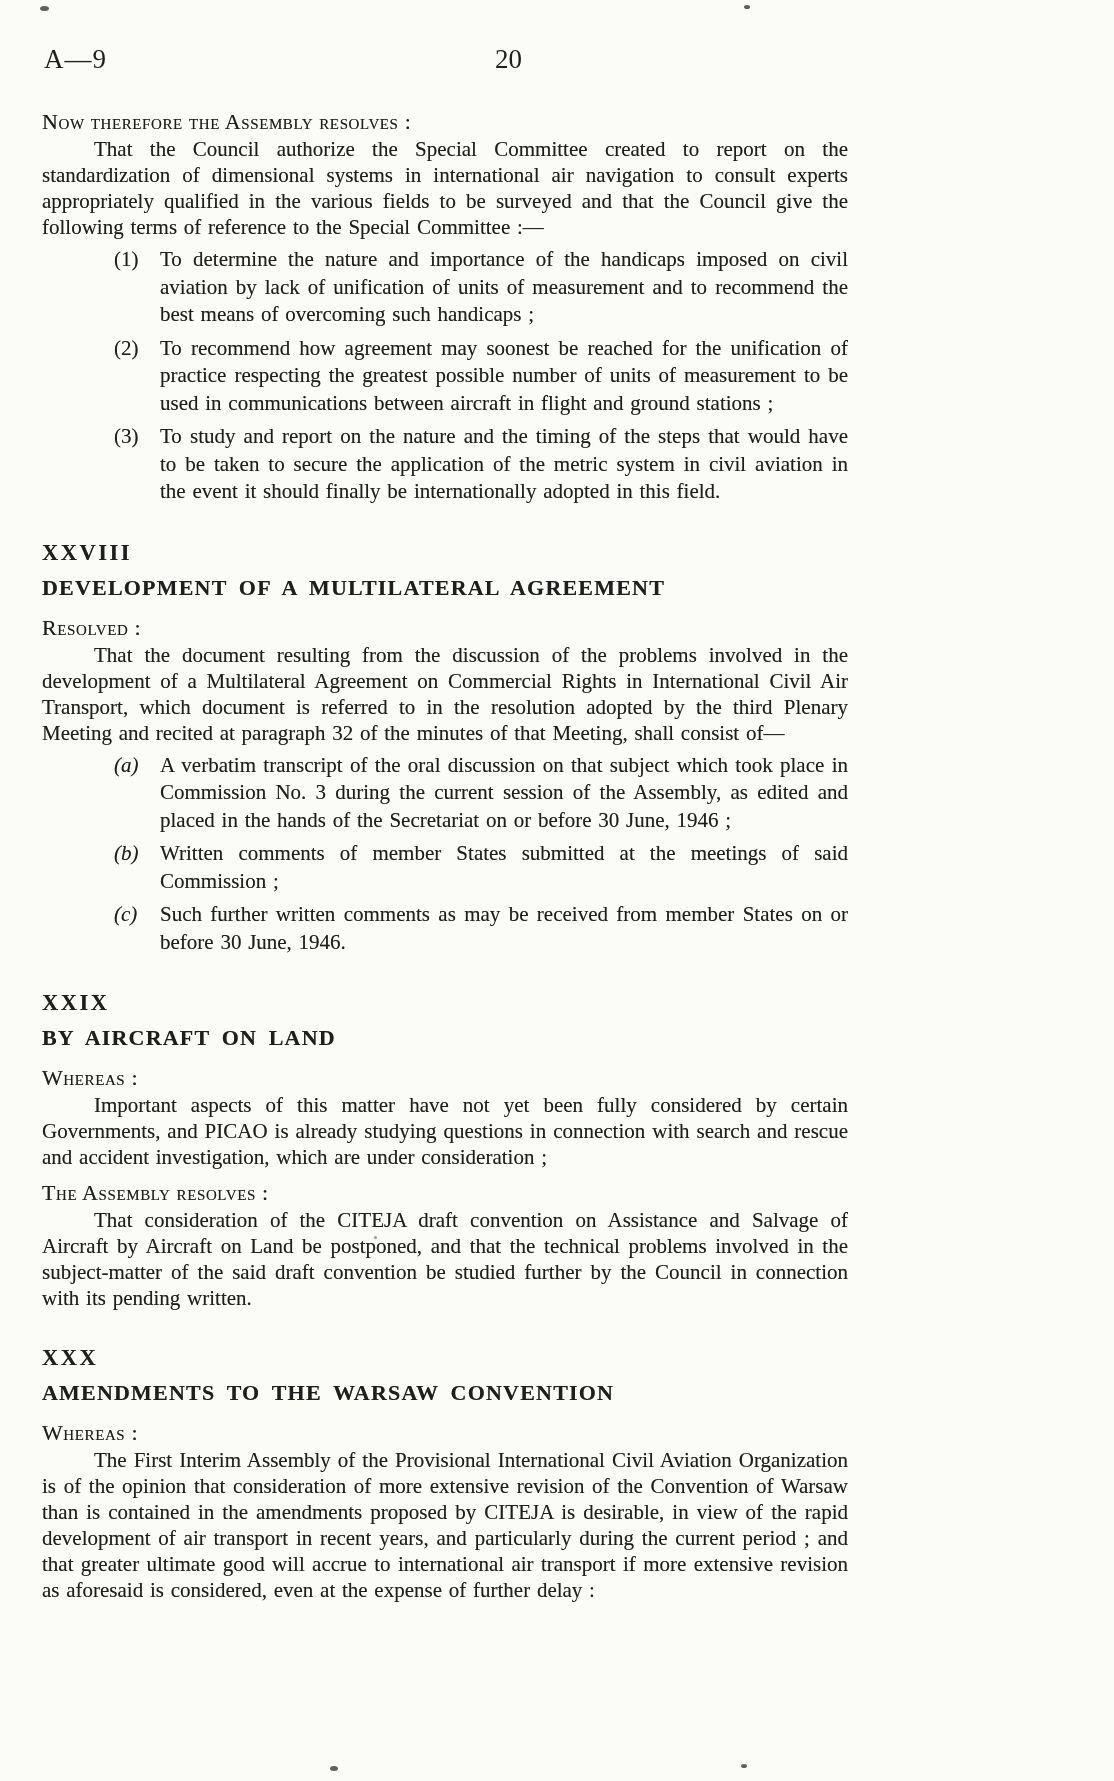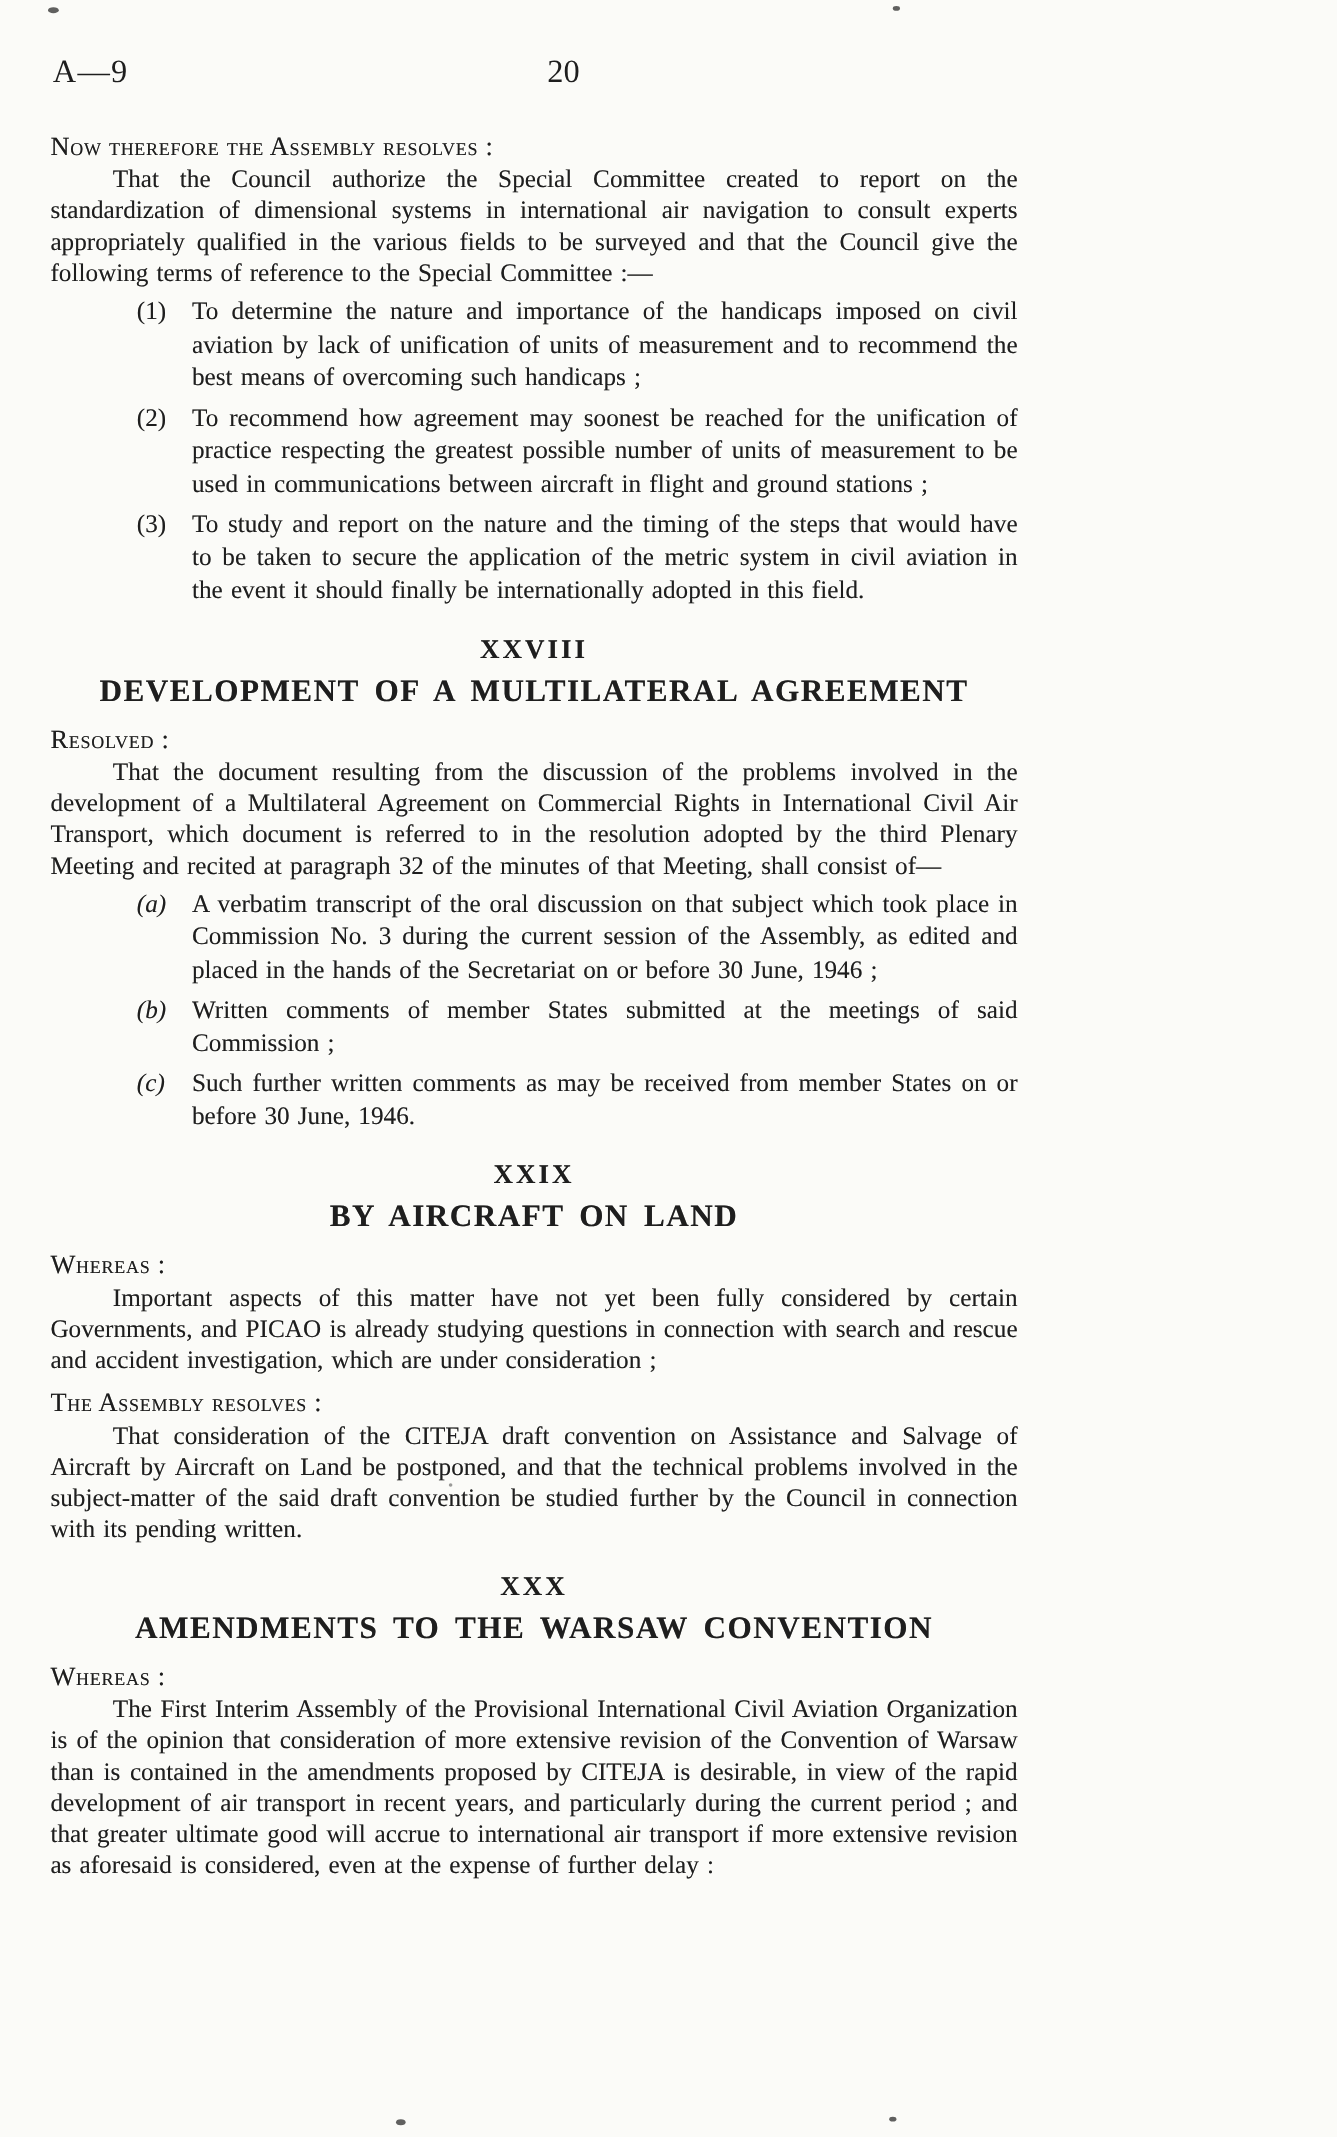--- a/index.html
+++ b/index.html
@@ -31,21 +31,21 @@
     margin-bottom: 28px;
   }
   .doc-ref {
     position: absolute;
     left: 2px;
     top: 0;
     letter-spacing: 1px;
   }
   .page-num {
     position: absolute;
-    left: 414px;
+    left: 453px;
     top: 0;
   }
 
   
   .lead {
     font-variant: small-caps;
     font-size: 22px;
     line-height: 28px;
     letter-spacing: 0.6px;
     margin-top: 9px;
@@ -73,29 +73,29 @@
   }
   .list-marker {
     position: absolute;
     left: 72px;
     top: 0;
   }
   .list-marker.letter { font-style: italic; }
 
   
   .section-numeral {
-    text-align: center;
+    text-align: left;
     font-size: 22.5px;
     letter-spacing: 2.5px;
-    margin-top: 22px;
+    margin-top: 34px;
     text-shadow: 0 0 0.5px rgba(30,30,30,0.55);
   }
   .section-title {
-    text-align: center;
-    font-size: 26px;
+    text-align: left;
+    font-size: 22px;
     letter-spacing: 1.2px;
     word-spacing: 5px;
     line-height: 30px;
     margin-top: 7px;
     margin-bottom: 11px;
     text-shadow: 0 0 0.5px rgba(30,30,30,0.55);
   }
   .title-line { display: block; }
 
   

